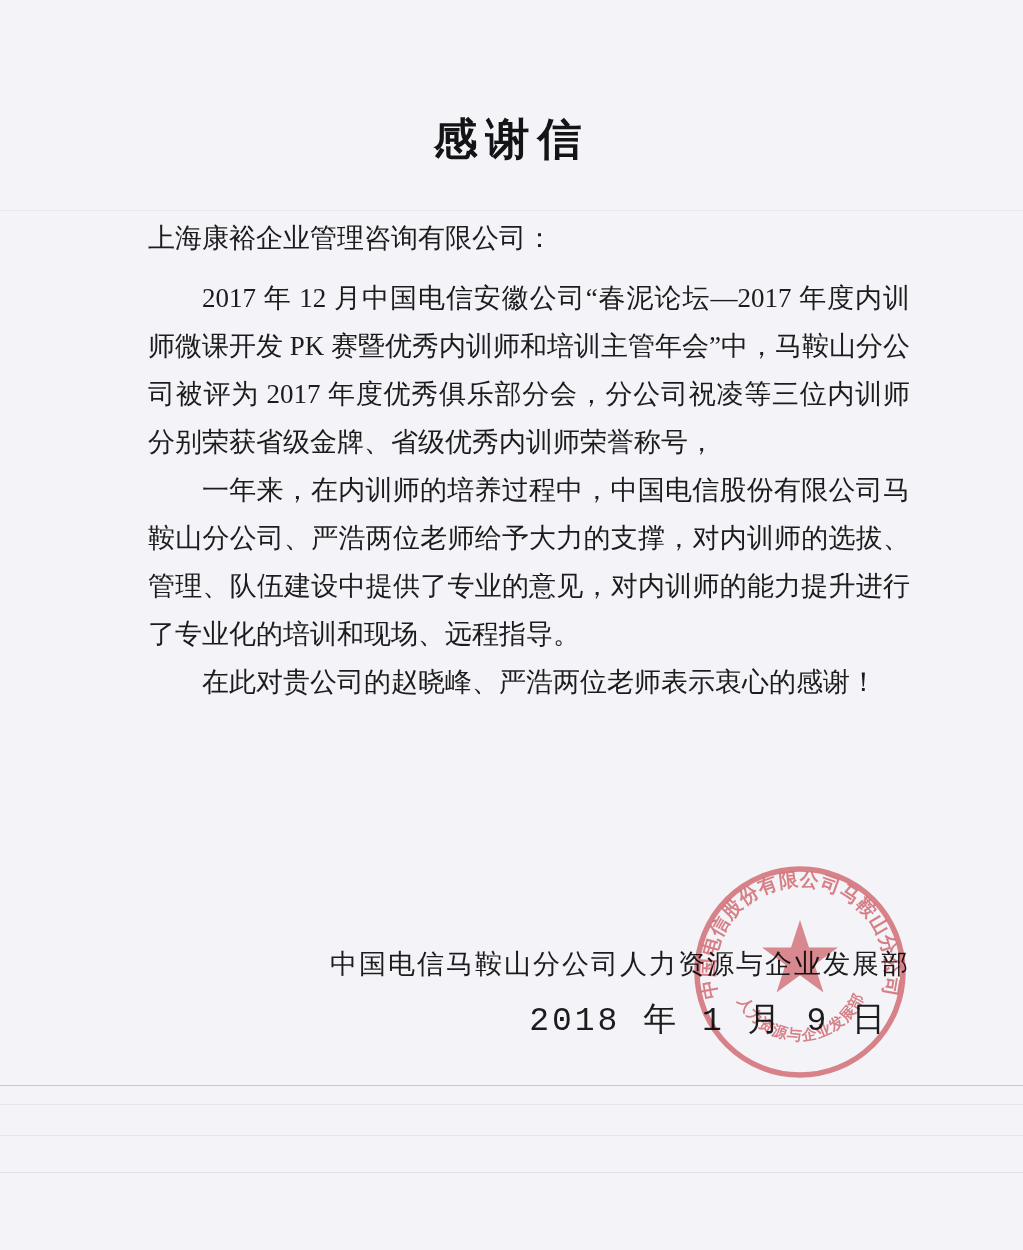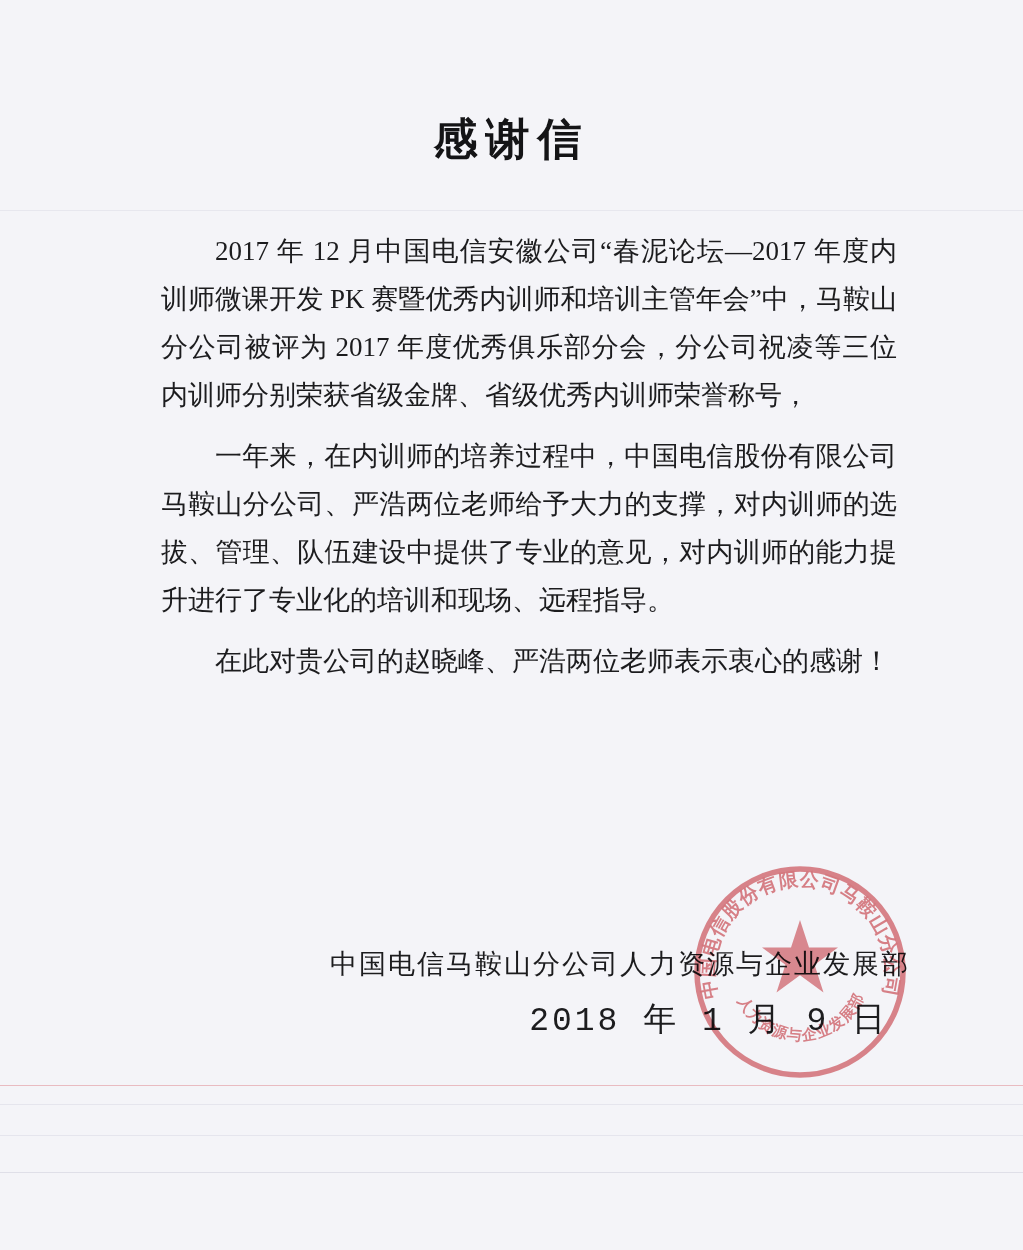--- a/index.html
+++ b/index.html
@@ -26,21 +26,21 @@
   .content {
     position: absolute;
     left: 148px; top: 214px;
     width: 762px;
     font-size: 27px;
     line-height: 48px;
     z-index: 2;
   }
   .salutation { margin: 0 0 12px 0; }
   .content p {
-    margin: 13px;
+    margin: 0;
     text-indent: 2em;
     text-align: justify;
   }
   .closing-cizhi { text-indent: 2em; }
   .closing-jingli { text-indent: 0; }
 
   .sign-block {
     position: absolute;
     left: 148px; top: 942px;
     width: 762px;
@@ -73,20 +73,21 @@
   .artifact-band4 { top: 1172px; background: rgba(208, 208, 222, 0.6); }
 </style>
 </head>
 <body>
 
 <div class="page">
 
   <div class="title">感谢信</div>
 
   <div class="content">
+    <div class="salutation">上海康裕企业管理咨询有限公司：</div>
     <p>2017 年 12 月中国电信安徽公司“春泥论坛—2017 年度内训师微课开发 PK 赛暨优秀内训师和培训主管年会”中，马鞍山分公司被评为 2017 年度优秀俱乐部分会，分公司祝凌等三位内训师分别荣获省级金牌、省级优秀内训师荣誉称号，</p>
     <p>一年来，在内训师的培养过程中，中国电信股份有限公司马鞍山分公司、严浩两位老师给予大力的支撑，对内训师的选拔、管理、队伍建设中提供了专业的意见，对内训师的能力提升进行了专业化的培训和现场、远程指导。</p>
     <p>在此对贵公司的赵晓峰、严浩两位老师表示衷心的感谢！</p>
   </div>
 
   <div class="sign-block">
     <div class="signature">中国电信马鞍山分公司人力资源与企业发展部</div>
     <div class="date">2018 年 1 月 9 日</div>
   </div>
 

